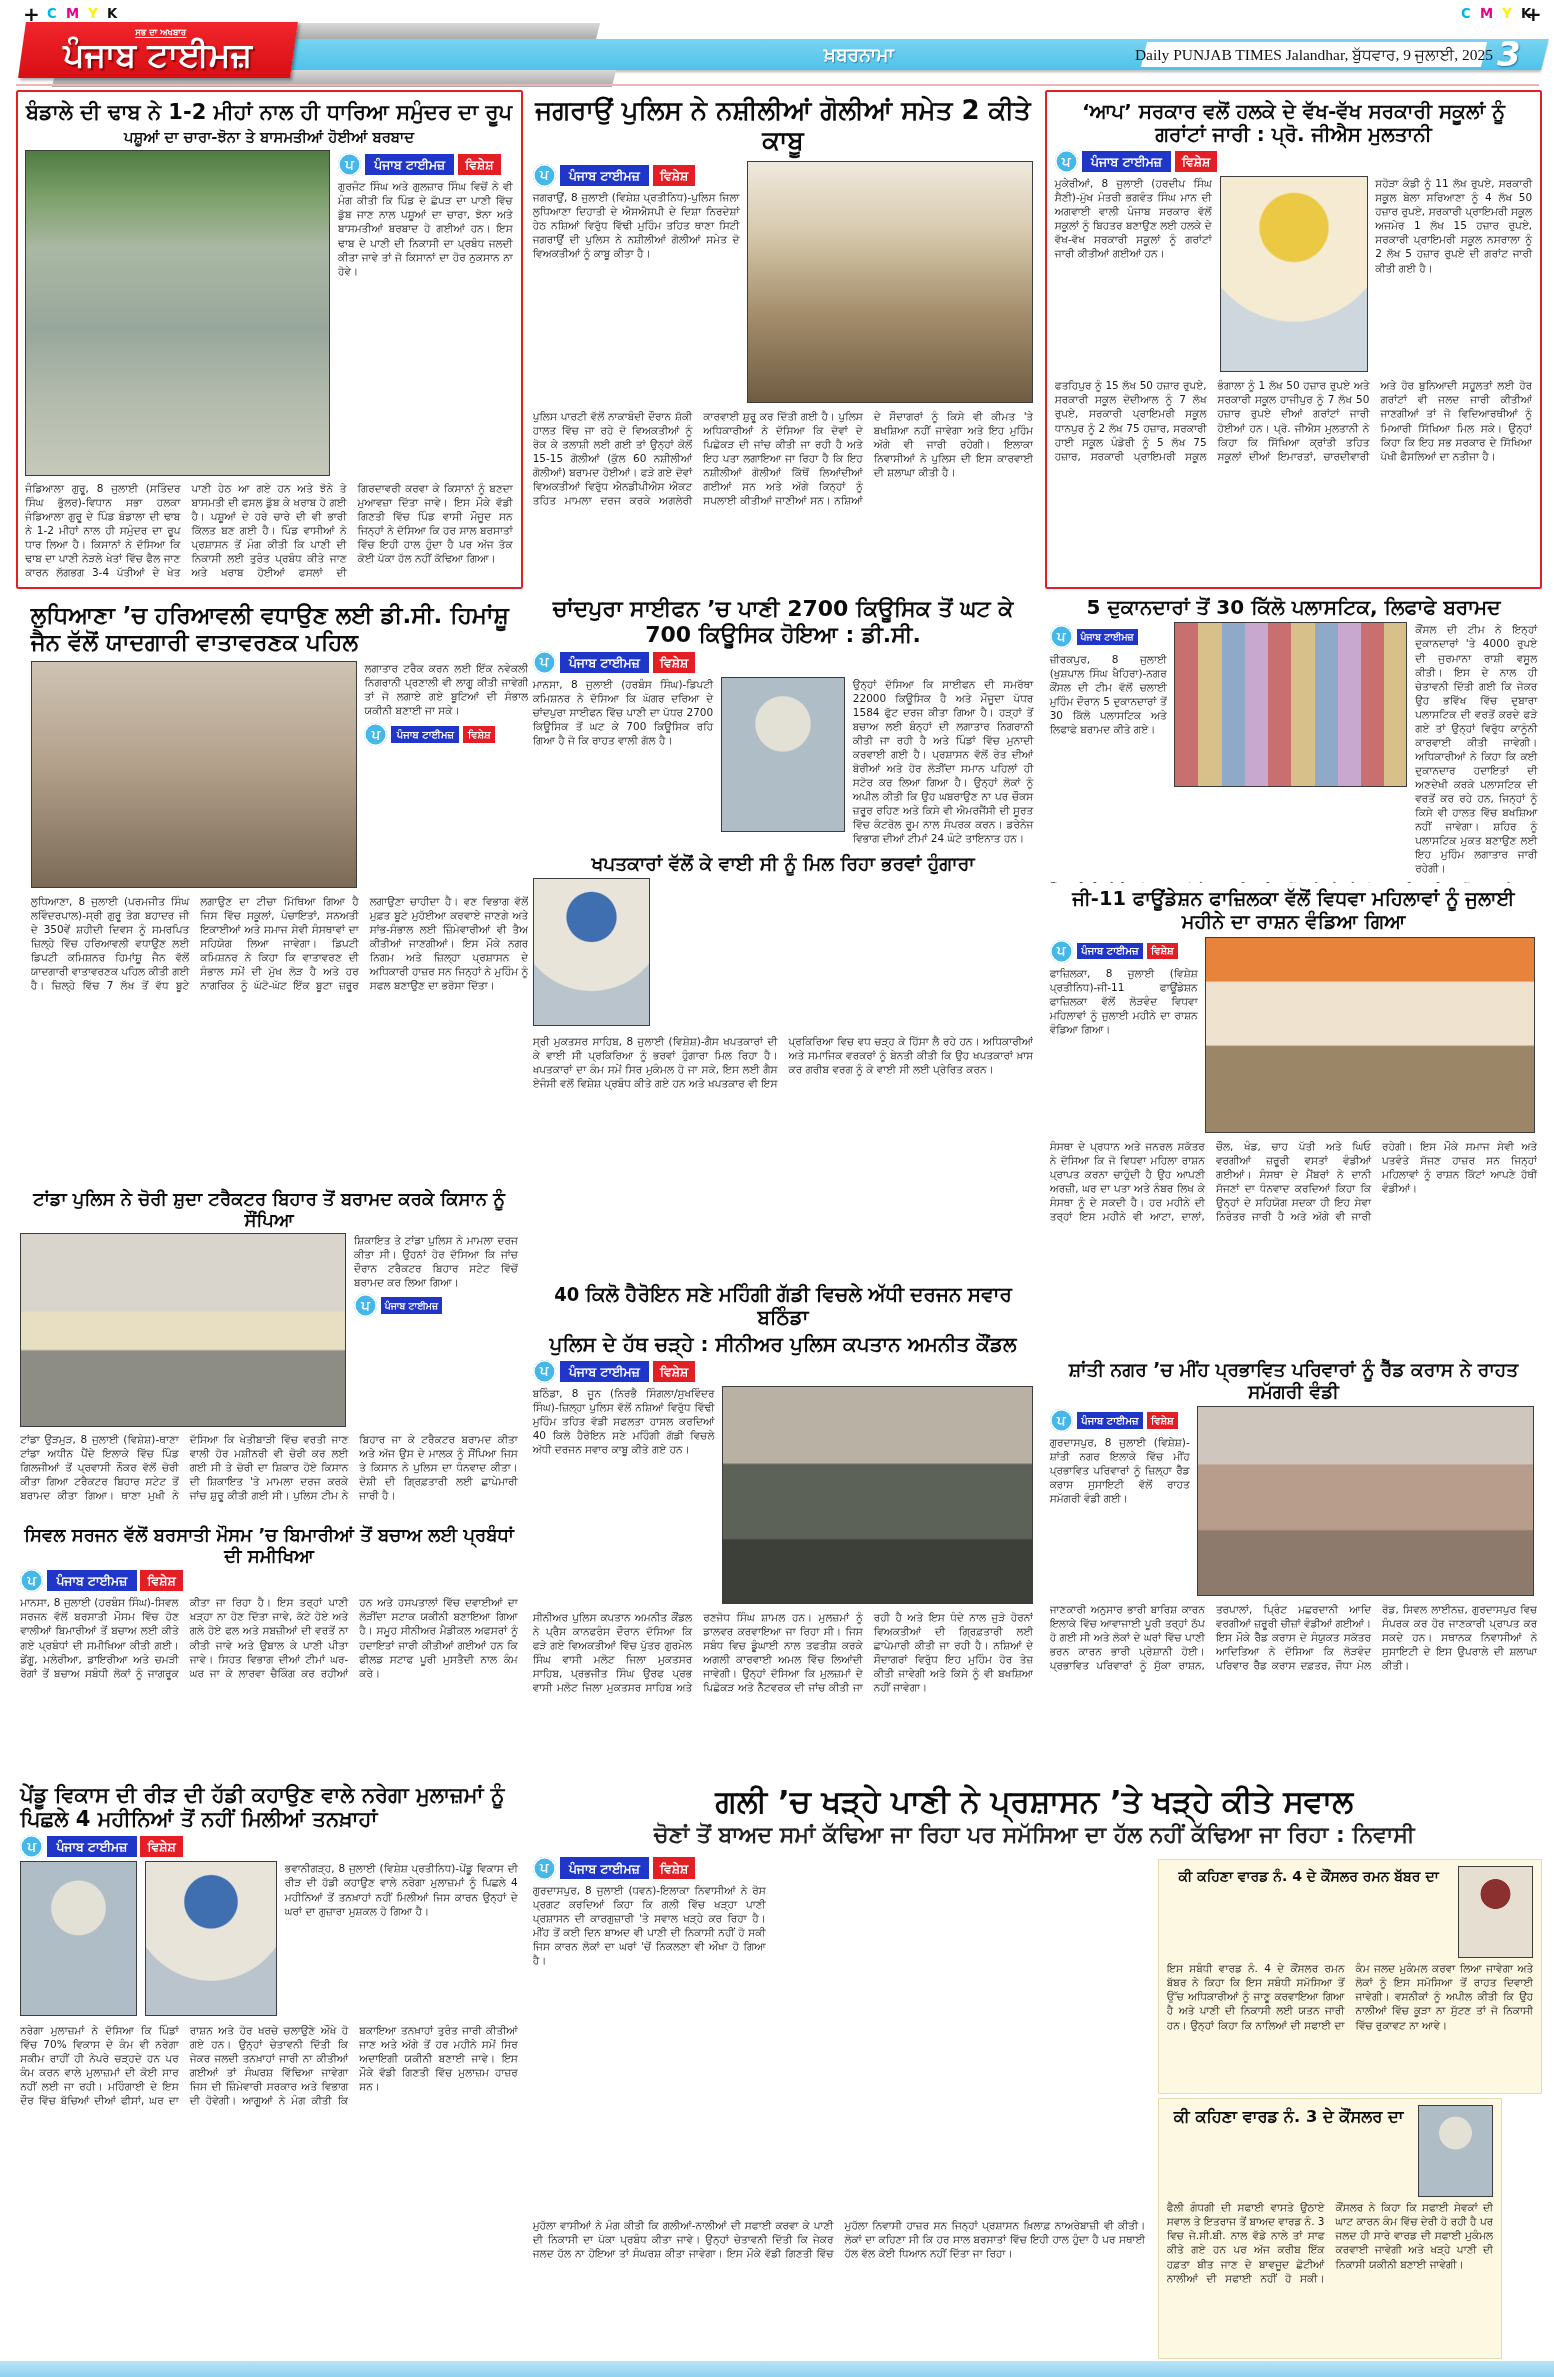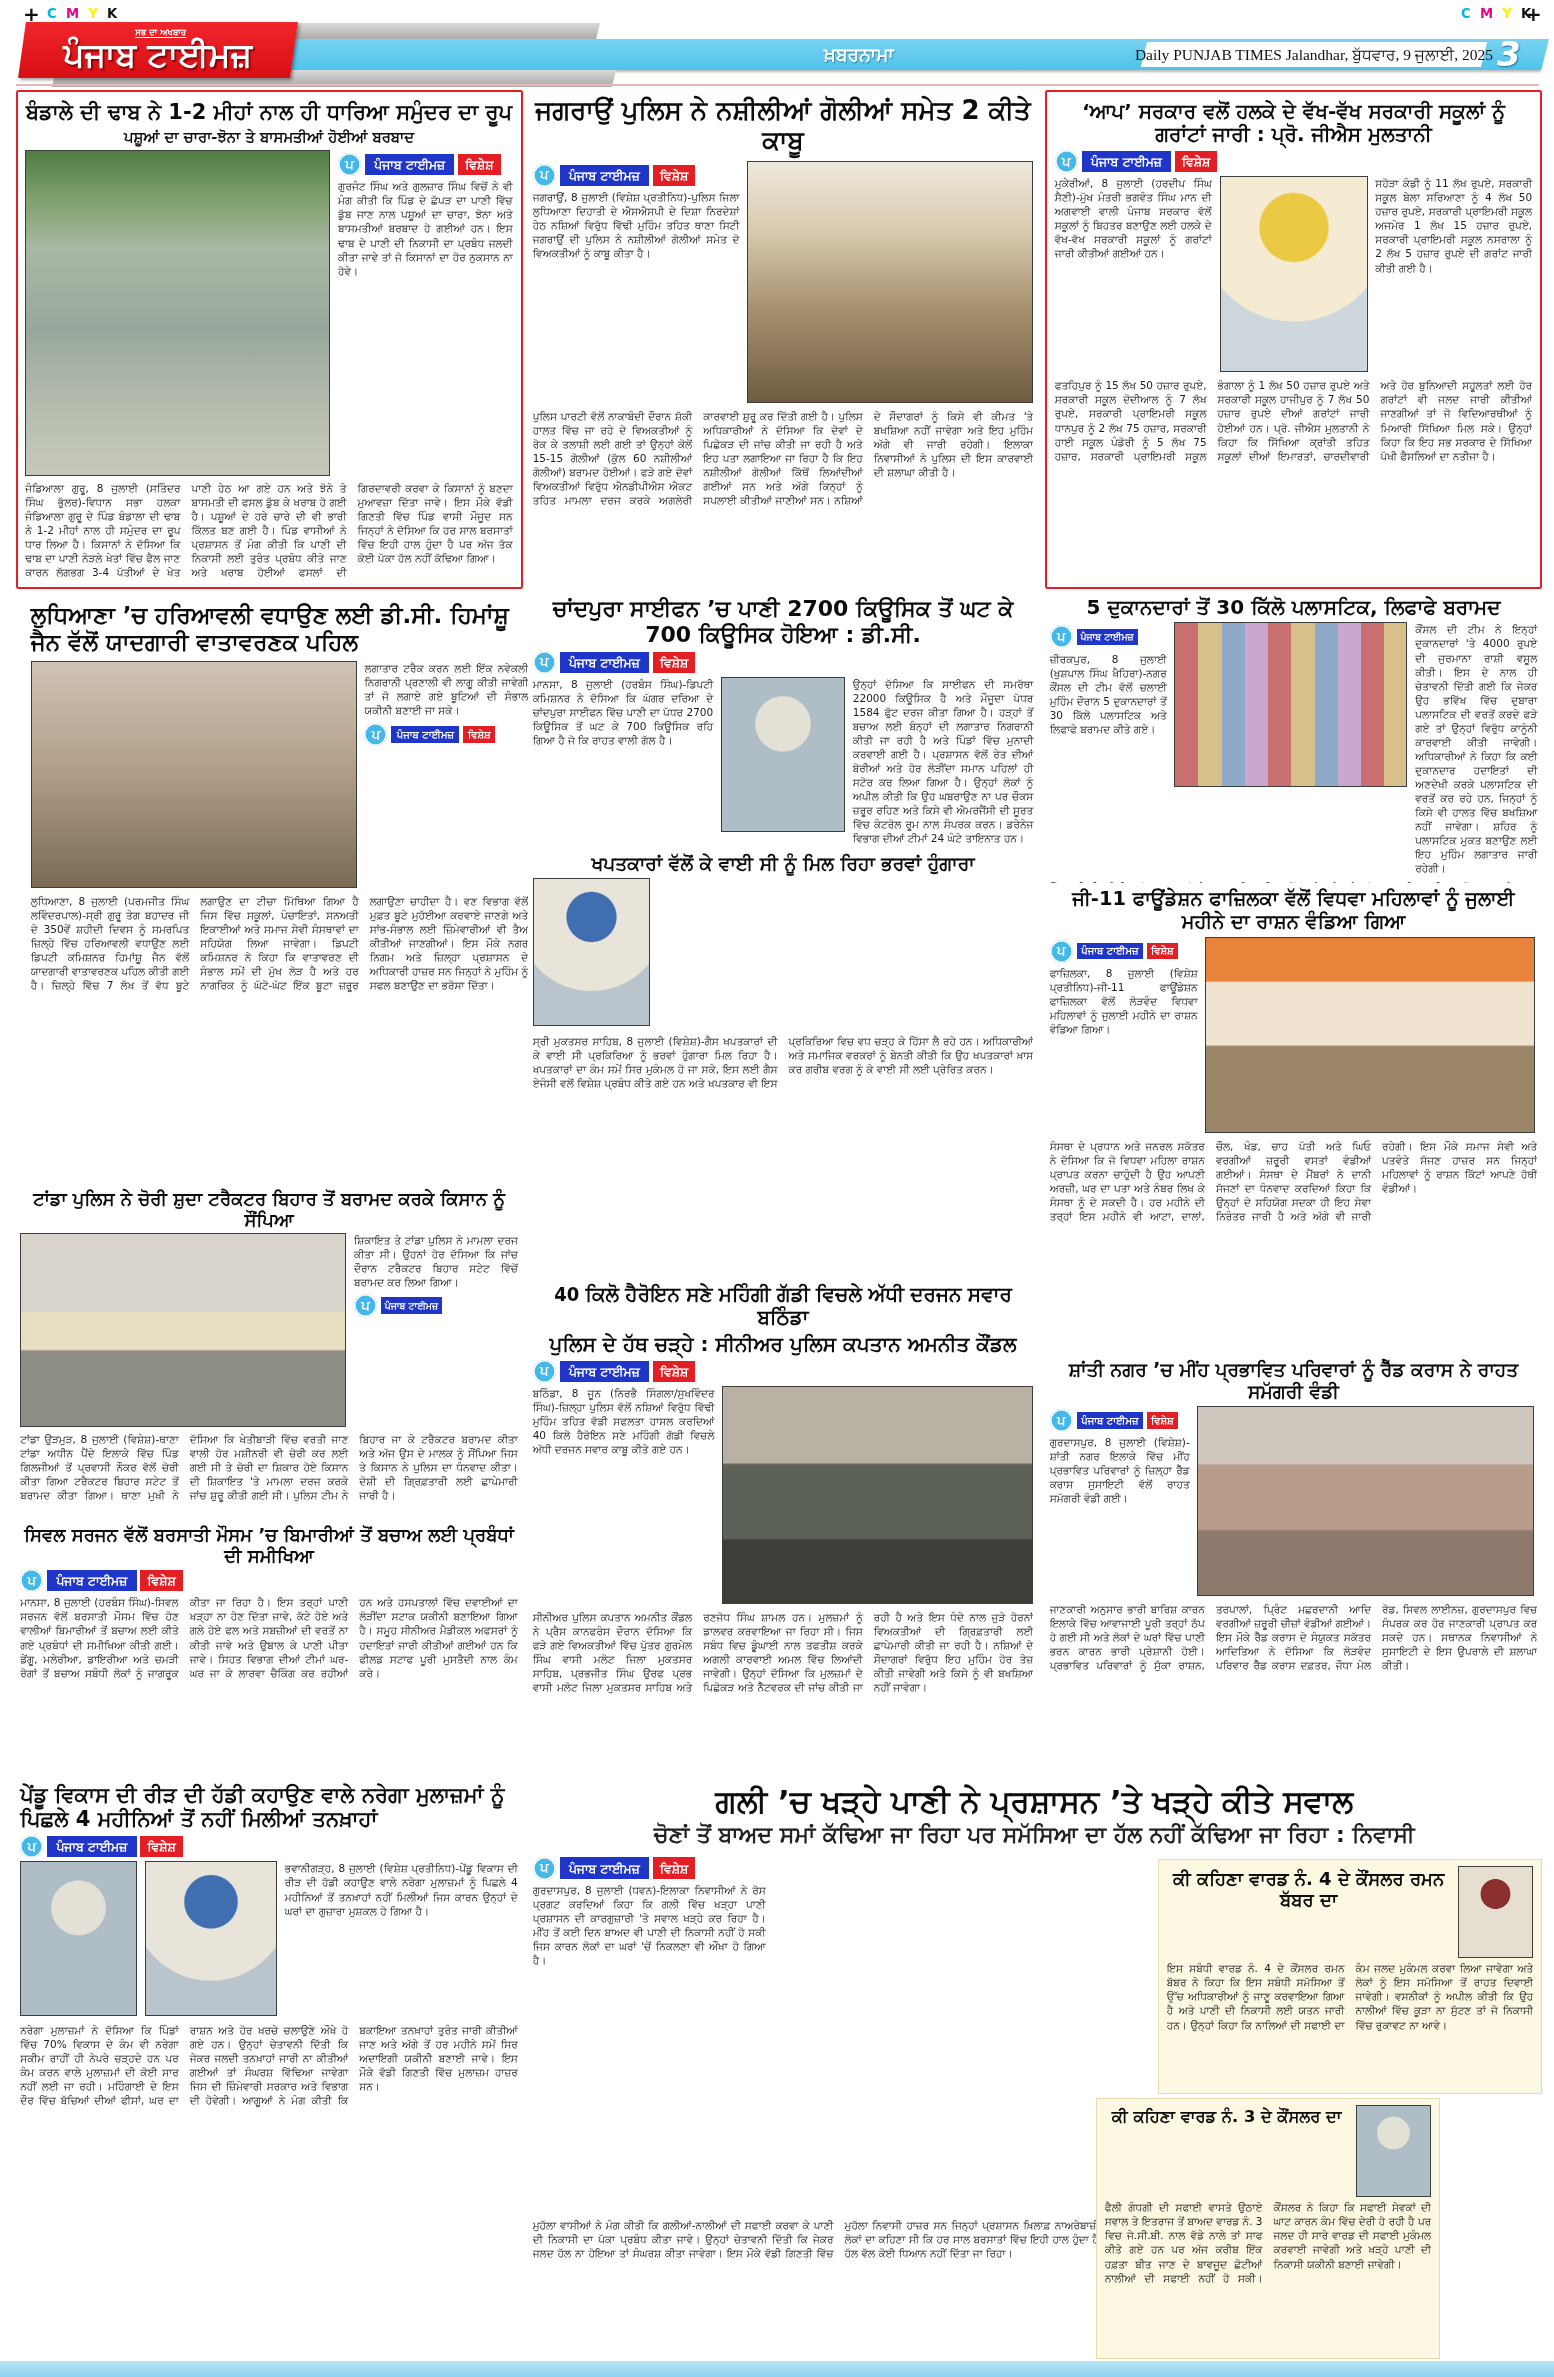--- a/index.html
+++ b/index.html
@@ -283,27 +283,27 @@
     </div>
     <div class="bodytx c2" style="margin-top:6.2px;height:107px;overflow:hidden;">ਨਿਵਾਸੀਆਂ ਨੇ ਦੱਸਿਆ ਕਿ ਖੜ੍ਹੇ ਪਾਣੀ ਕਾਰਨ ਮੱਛਰ ਪੈਦਾ ਹੋ ਰਹੇ ਹਨ ਅਤੇ ਬਿਮਾਰੀਆਂ ਫੈਲਣ ਦਾ ਖਤਰਾ ਬਣਿਆ ਹੋਇਆ ਹੈ। ਸਬੰਧਤ ਅਧਿਕਾਰੀ ਇਸ ਸਮੱਸਿਆ ਦੇ ਹੱਲ ਸਬੰਧੀ ਕੋਈ ਯੋਜਨਾ ਬਣਾਉਂਦੇ ਦਿਖਾਈ ਨਹੀਂ ਦਿੱਤੇ। ਕਿਹਾ ਕਿ ਚੋਣਾਂ ਤੋਂ ਬਾਅਦ ਸਮਾਂ ਕੱਢਿਆ ਜਾ ਰਿਹਾ ਪਰ ਸਮੱਸਿਆ ਦਾ ਹੱਲ ਨਹੀਂ ਕੱਢਿਆ ਜਾ ਰਿਹਾ।</div>
   </div>
 
   <div class="article plain" style="left:528px;top:2215px;width:622px;height:145px;">
     <div class="bodytx c2" style="height:137px;overflow:hidden;">ਮੁਹੱਲਾ ਵਾਸੀਆਂ ਨੇ ਮੰਗ ਕੀਤੀ ਕਿ ਗਲੀਆਂ-ਨਾਲੀਆਂ ਦੀ ਸਫਾਈ ਕਰਵਾ ਕੇ ਪਾਣੀ ਦੀ ਨਿਕਾਸੀ ਦਾ ਪੱਕਾ ਪ੍ਰਬੰਧ ਕੀਤਾ ਜਾਵੇ। ਉਨ੍ਹਾਂ ਚੇਤਾਵਨੀ ਦਿੱਤੀ ਕਿ ਜੇਕਰ ਜਲਦ ਹੱਲ ਨਾ ਹੋਇਆ ਤਾਂ ਸੰਘਰਸ਼ ਕੀਤਾ ਜਾਵੇਗਾ। ਇਸ ਮੌਕੇ ਵੱਡੀ ਗਿਣਤੀ ਵਿੱਚ ਮੁਹੱਲਾ ਨਿਵਾਸੀ ਹਾਜ਼ਰ ਸਨ ਜਿਨ੍ਹਾਂ ਪ੍ਰਸ਼ਾਸਨ ਖ਼ਿਲਾਫ਼ ਨਾਅਰੇਬਾਜ਼ੀ ਵੀ ਕੀਤੀ। ਲੋਕਾਂ ਦਾ ਕਹਿਣਾ ਸੀ ਕਿ ਹਰ ਸਾਲ ਬਰਸਾਤਾਂ ਵਿੱਚ ਇਹੀ ਹਾਲ ਹੁੰਦਾ ਹੈ ਪਰ ਸਥਾਈ ਹੱਲ ਵੱਲ ਕੋਈ ਧਿਆਨ ਨਹੀਂ ਦਿੱਤਾ ਜਾ ਰਿਹਾ।</div>
   </div>
 
   <div class="creambox" style="left:1158px;top:1859px;width:384px;height:235px;">
     <div class="row">
-      <div class="hl" style="font-size:18px;flex:1;">ਕੀ ਕਹਿਣਾ ਵਾਰਡ ਨੰ. 4 ਦੇ ਕੌਂਸਲਰ ਰਮਨ ਬੱਬਰ ਦਾ</div>
+      <div class="hl" style="font-size:14px;flex:1;">ਕੀ ਕਹਿਣਾ ਵਾਰਡ ਨੰ. 4 ਦੇ ਕੌਂਸਲਰ ਰਮਨ ਬੱਬਰ ਦਾ</div>
       <div class="ph ph-portrait-maroon" style="width:75px;height:92px;"></div>
     </div>
     <div class="bodytx c2" style="margin-top:3.1px;height:124px;overflow:hidden;">ਇਸ ਸਬੰਧੀ ਵਾਰਡ ਨੰ. 4 ਦੇ ਕੌਂਸਲਰ ਰਮਨ ਬੱਬਰ ਨੇ ਕਿਹਾ ਕਿ ਇਸ ਸਬੰਧੀ ਸਮੱਸਿਆ ਤੋਂ ਉੱਚ ਅਧਿਕਾਰੀਆਂ ਨੂੰ ਜਾਣੂ ਕਰਵਾਇਆ ਗਿਆ ਹੈ ਅਤੇ ਪਾਣੀ ਦੀ ਨਿਕਾਸੀ ਲਈ ਯਤਨ ਜਾਰੀ ਹਨ। ਉਨ੍ਹਾਂ ਕਿਹਾ ਕਿ ਨਾਲਿਆਂ ਦੀ ਸਫਾਈ ਦਾ ਕੰਮ ਜਲਦ ਮੁਕੰਮਲ ਕਰਵਾ ਲਿਆ ਜਾਵੇਗਾ ਅਤੇ ਲੋਕਾਂ ਨੂੰ ਇਸ ਸਮੱਸਿਆ ਤੋਂ ਰਾਹਤ ਦਿਵਾਈ ਜਾਵੇਗੀ। ਵਸਨੀਕਾਂ ਨੂੰ ਅਪੀਲ ਕੀਤੀ ਕਿ ਉਹ ਨਾਲੀਆਂ ਵਿੱਚ ਕੂੜਾ ਨਾ ਸੁੱਟਣ ਤਾਂ ਜੋ ਨਿਕਾਸੀ ਵਿੱਚ ਰੁਕਾਵਟ ਨਾ ਆਵੇ।</div>
   </div>
 
-  <div class="creambox" style="left:1096px;top:2098px;width:344px;height:261px;">
+  <div class="creambox" style="left:1158px;top:2098px;width:344px;height:261px;">
     <div class="row">
       <div class="hl" style="font-size:16.3px;flex:1;">ਕੀ ਕਹਿਣਾ ਵਾਰਡ ਨੰ. 3 ਦੇ ਕੌਂਸਲਰ ਦਾ</div>
       <div class="ph ph-portrait-grey" style="width:75px;height:92px;"></div>
     </div>
     <div class="bodytx c2" style="margin-top:3.1px;height:148px;overflow:hidden;">ਫੈਲੀ ਗੰਧਗੀ ਦੀ ਸਫਾਈ ਵਾਸਤੇ ਉਠਾਏ ਸਵਾਲ ਤੇ ਇਤਰਾਜ ਤੋਂ ਬਾਅਦ ਵਾਰਡ ਨੰ. 3 ਵਿਚ ਜੇ.ਸੀ.ਬੀ. ਨਾਲ ਵੱਡੇ ਨਾਲੇ ਤਾਂ ਸਾਫ ਕੀਤੇ ਗਏ ਹਨ ਪਰ ਅੱਜ ਕਰੀਬ ਇੱਕ ਹਫ਼ਤਾ ਬੀਤ ਜਾਣ ਦੇ ਬਾਵਜੂਦ ਛੋਟੀਆਂ ਨਾਲੀਆਂ ਦੀ ਸਫਾਈ ਨਹੀਂ ਹੋ ਸਕੀ। ਕੌਂਸਲਰ ਨੇ ਕਿਹਾ ਕਿ ਸਫਾਈ ਸੇਵਕਾਂ ਦੀ ਘਾਟ ਕਾਰਨ ਕੰਮ ਵਿੱਚ ਦੇਰੀ ਹੋ ਰਹੀ ਹੈ ਪਰ ਜਲਦ ਹੀ ਸਾਰੇ ਵਾਰਡ ਦੀ ਸਫਾਈ ਮੁਕੰਮਲ ਕਰਵਾਈ ਜਾਵੇਗੀ ਅਤੇ ਖੜ੍ਹੇ ਪਾਣੀ ਦੀ ਨਿਕਾਸੀ ਯਕੀਨੀ ਬਣਾਈ ਜਾਵੇਗੀ।</div>
   </div>
 
   <div class="bottomstrip"></div>
 </div>
 

